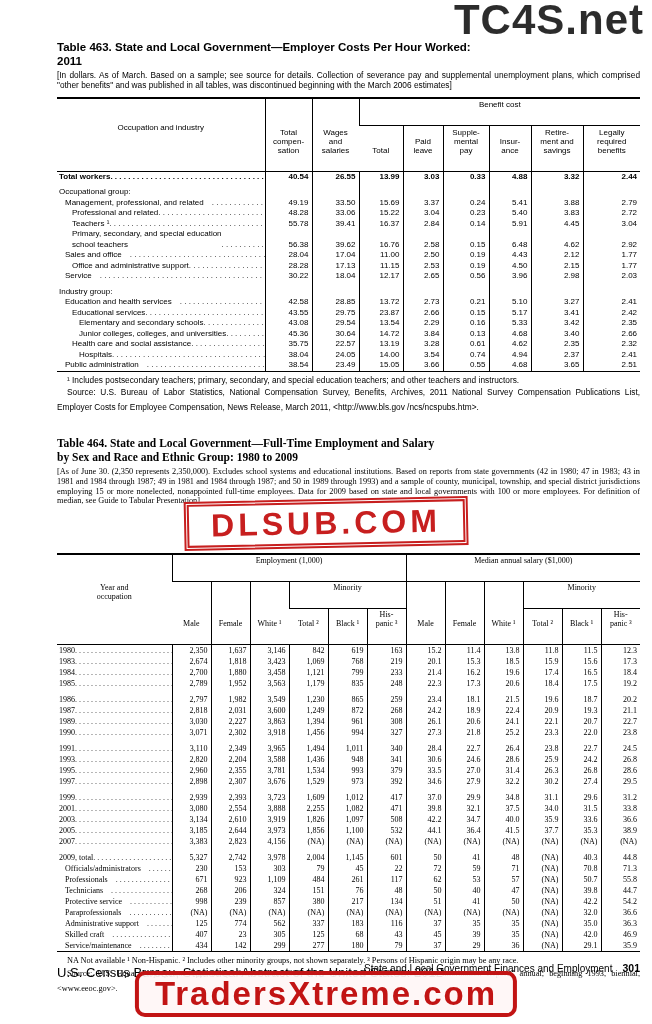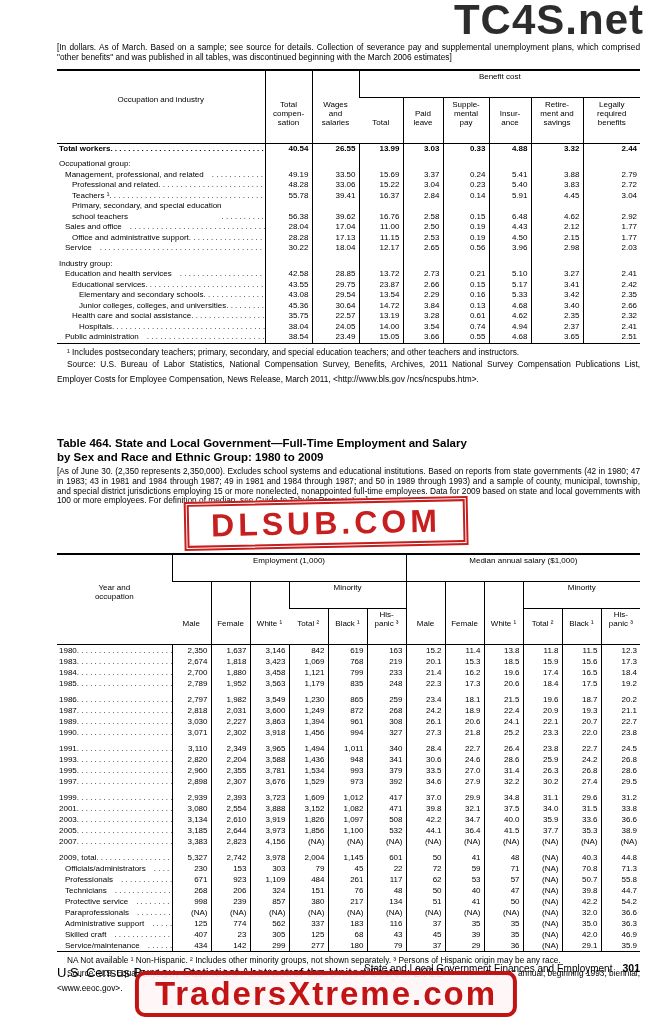--- a/index.html
+++ b/index.html
@@ -26,21 +26,21 @@
   .wm-bottom {
     position:absolute; top:971px; left:50%; z-index:6;
     transform:translateX(-50%);
     font-size:33px; font-weight:bold; letter-spacing:2px;
     color:#c21414; background:rgba(255,246,246,.92);
     border:4px solid #c21414; border-radius:10px; padding:0 16px; white-space:nowrap;
   }
 
   
   .block463 { position:absolute; left:57px; top:40px; width:583px; }
-  .block464 { position:absolute; left:57px; top:436px; width:583px; }
+  .block464 { position:absolute; left:57px; top:436px; width:583px;font-family:Liberation Serif, serif; }
   .tbl-title { font-size:11.5px; font-weight:bold; line-height:14px; white-space:pre-line; }
   .headnote { margin-top:3px; font-size:8.3px; line-height:9.8px; text-align:justify; }
   .block464 .headnote { height:80px; overflow:hidden; }
   .footnote { margin-top:4px; font-size:8.3px; line-height:9.8px; text-indent:10px; }
   .source   { font-size:8.3px; line-height:15px; text-indent:10px; text-align:justify; }
 
   
   table.dtable {
     border-collapse:collapse; table-layout:fixed; width:583px;
     font-size:8px; margin-top:6px;
@@ -81,20 +81,22 @@
   .census-line { position:absolute; top:965px; left:57px; font-size:13px; }
 </style>
 </head>
 <body>
 
 <div class="page">
 
   <div class="wm-top">TC4S.net</div>
 
   <section class="block463">
+    <h2 class="tbl-title">Table 463. State and Local Government—Employer Costs Per Hour Worked:
+2011</h2>
     <p class="headnote">[In dollars. As of March. Based on a sample; see source for details. Collection of severance pay and supplemental unemployment plans, which comprised "other benefits" and was published in all tables, was discontinued beginning with the March 2006 estimates]</p>
 
     <table class="dtable t463">
       <colgroup>
         <col style="width:208px">
           <col style="width:47px">
           <col style="width:47px">
           <col style="width:44px">
         <col style="width:40px">
           <col style="width:46px">
@@ -722,21 +724,21 @@
           <tr>
             <td class="stub">
               <div class="stubline ind0">
                 <span class="lab">2001</span>
                 <span class="leader"></span>
               </div>
             </td>
             <td class="num">3,080</td>
             <td class="num">2,554</td>
             <td class="num">3,888</td>
-            <td class="num">3,152</td>
+            <td class="num">2,255</td>
             <td class="num">1,082</td>
             <td class="num">471</td>
             <td class="num">39.8</td>
             <td class="num">32.1</td>
             <td class="num">37.5</td>
             <td class="num">34.0</td>
             <td class="num">31.5</td>
             <td class="num">33.8</td>
           </tr>
           <tr>

